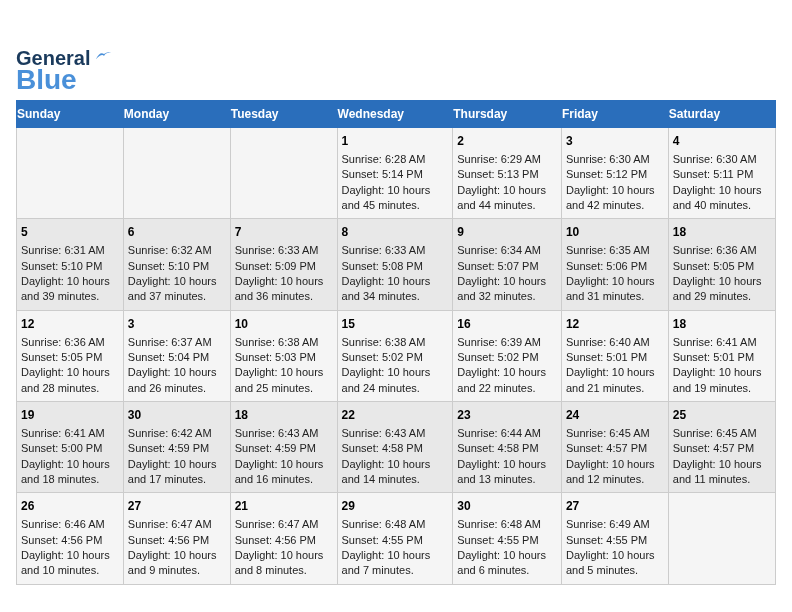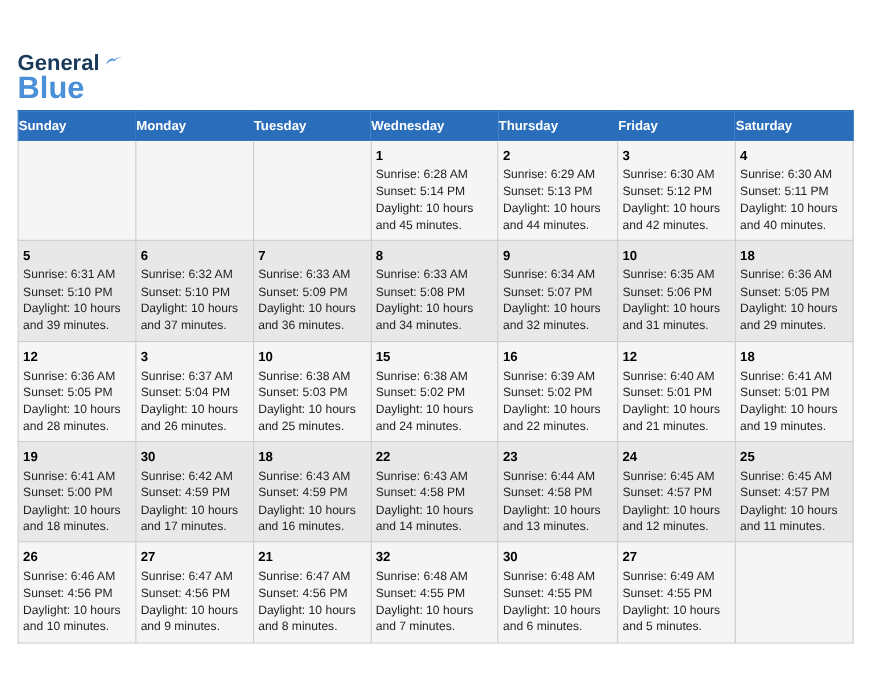--- a/index.html
+++ b/index.html
@@ -233,21 +233,21 @@
         </td>
         <td>
           <span class="day-num">27</span>
           <div class="day-info">Sunrise: 6:47 AM<br>Sunset: 4:56 PM<br>Daylight: 10 hours and 9 minutes.</div>
         </td>
         <td>
           <span class="day-num">21</span>
           <div class="day-info">Sunrise: 6:47 AM<br>Sunset: 4:56 PM<br>Daylight: 10 hours and 8 minutes.</div>
         </td>
         <td>
-          <span class="day-num">32</span>
+          <span class="day-num">29</span>
           <div class="day-info">Sunrise: 6:48 AM<br>Sunset: 4:55 PM<br>Daylight: 10 hours and 7 minutes.</div>
         </td>
         <td>
           <span class="day-num">30</span>
           <div class="day-info">Sunrise: 6:48 AM<br>Sunset: 4:55 PM<br>Daylight: 10 hours and 6 minutes.</div>
         </td>
         <td>
           <span class="day-num">27</span>
           <div class="day-info">Sunrise: 6:49 AM<br>Sunset: 4:55 PM<br>Daylight: 10 hours and 5 minutes.</div>
         </td>

